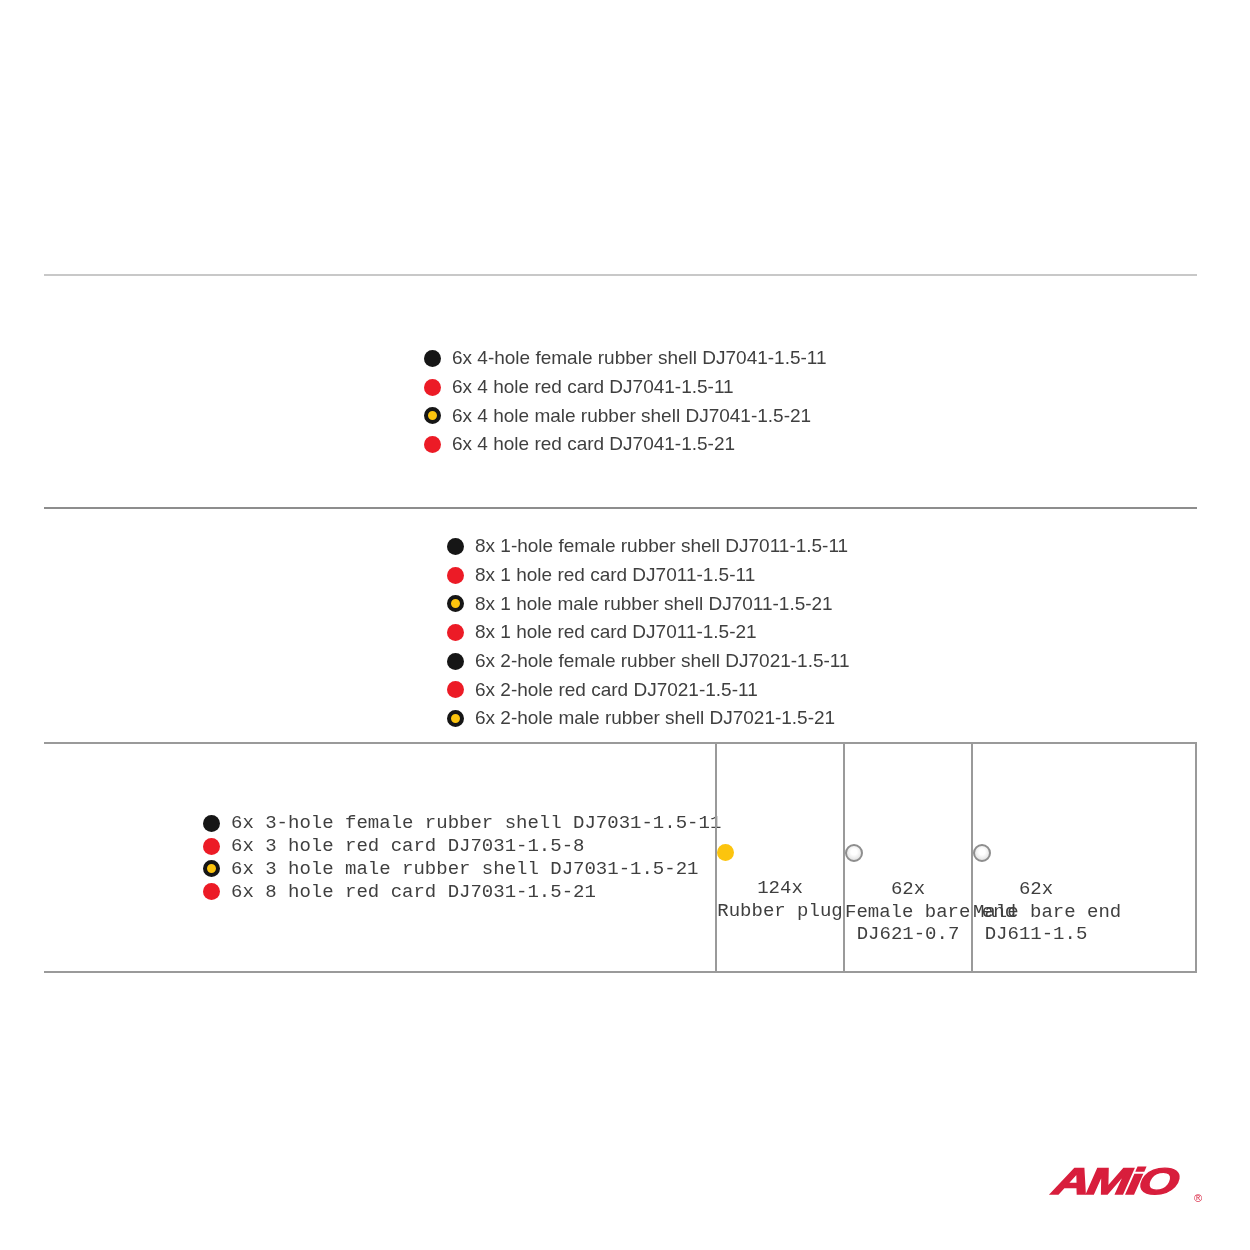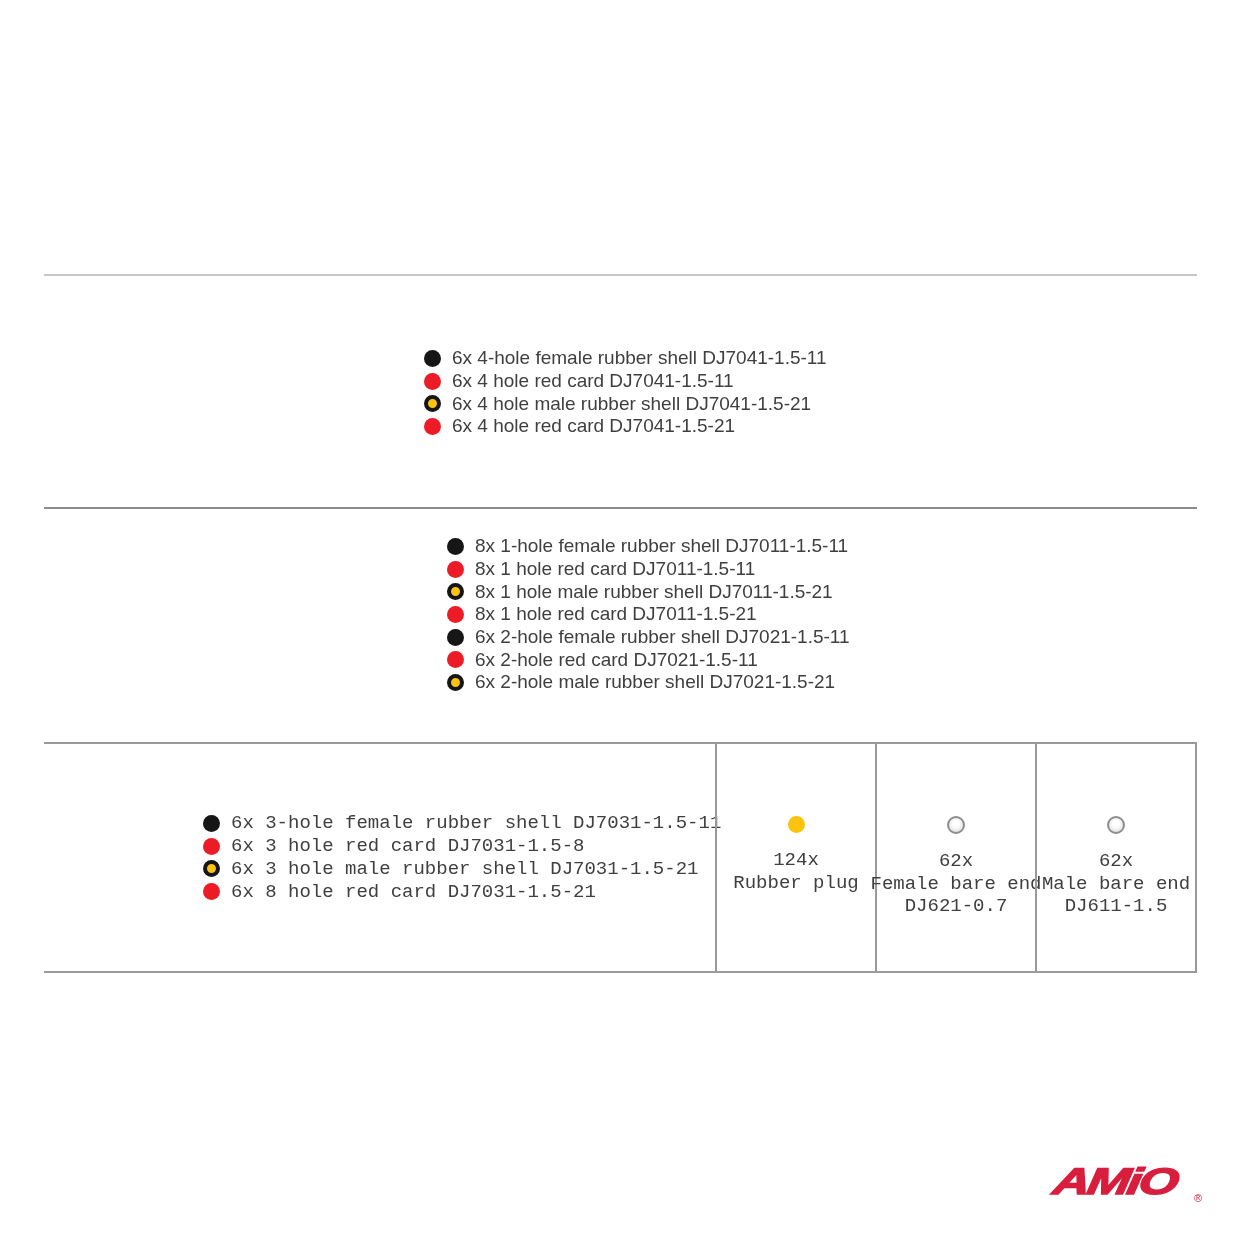--- a/index.html
+++ b/index.html
@@ -17,21 +17,21 @@
   body{
     width:1250px;height:1250px;position:relative;background:#ffffff;
     font-family:"Liberation Sans",sans-serif;color:var(--text);
     overflow:hidden;
   }
   .rule{position:absolute;left:44px;width:1153px;}
   #rule1{top:274px;height:2px;background:var(--rule_light);}
   #rule2{top:507px;height:2px;background:var(--rule_dark);}
 
   .plist{display:flex;flex-direction:column;}
-  .plist.abs{position:absolute;}
+  .plist.abs{position:absolute;gap:6px;}
   #list1{left:424px;top:347px;}
   #list2{left:447px;top:535px;}
 
   .li{display:flex;align-items:center;height:22.7px;font-size:19px;white-space:nowrap;}
   .dot{
     width:17px;height:17px;border-radius:50%;
     box-sizing:border-box;flex:0 0 auto;margin-right:11px;
   }
   .dot.black{background:var(--dot_black);}
   .dot.red{background:var(--dot_red);}
@@ -47,23 +47,23 @@
     position:absolute;left:44px;top:742px;width:1153px;height:231px;
     box-sizing:border-box;display:flex;
     border-top:2px solid var(--table_border);
     border-bottom:2px solid var(--table_border);
     border-right:2px solid var(--table_border);
   }
   .tcell{box-sizing:border-box;font-family:Liberation Mono, monospace;}
   #cell-parts{width:671px;display:flex;align-items:center;}
   #cell-parts .plist{margin-left:159px;}
   .mini-cell{
-    width:160px;border-left:2px solid var(--table_border);
-    display:flex;flex-direction:column;align-items:center;
-    padding-top:72px;
+    width:128px;border-left:2px solid var(--table_border);
+    display:flex;flex-direction:column;
+    padding-top:100px;
   }
   .mini-cell .dot{margin-right:0;margin-bottom:16px;}
   .cell-line{font-size:19px;line-height:22.5px;text-align:center;white-space:nowrap;}
 
   #logo{position:absolute;left:1042px;top:1161px;width:172px;height:48px;}
 </style>
 </head>
 <body>
 
 <div id="rule1" class="rule"></div>

